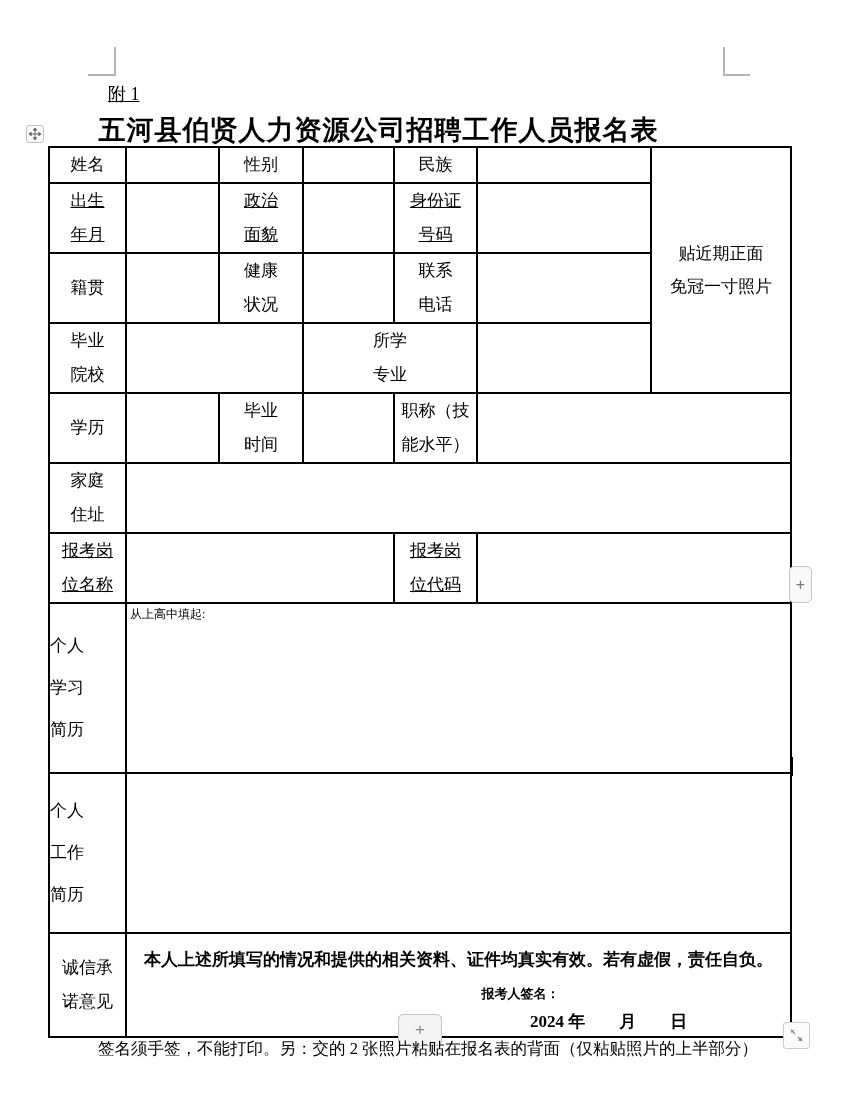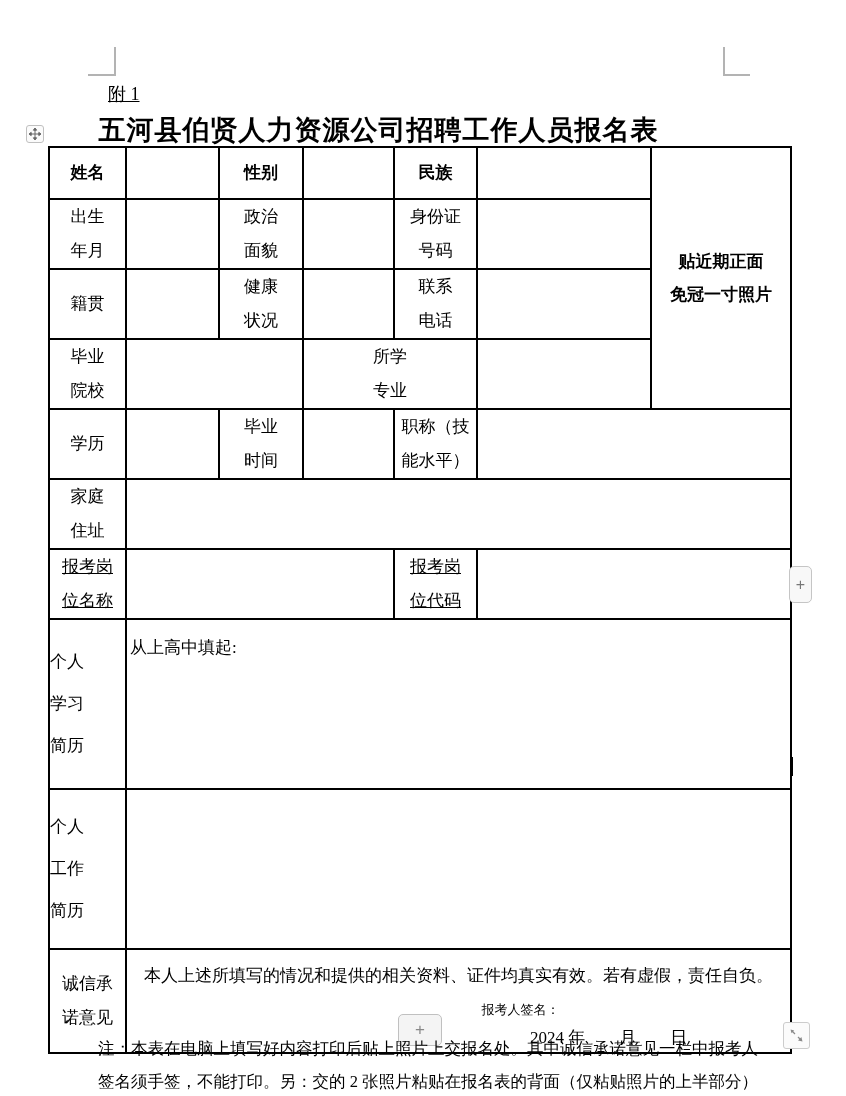--- a/index.html
+++ b/index.html
@@ -20,22 +20,22 @@
   table.form {
     position:absolute; left:48px; top:146px; width:742px;
     border-collapse:collapse; table-layout:fixed;
   }
   table.form td { border:2px solid #000; font-size:17px; padding:0; overflow:hidden; }
   td.lbl { text-align:center; vertical-align:middle; line-height:34px; white-space:pre-line; }
   td.lbl-tall { text-align:left; vertical-align:middle; line-height:42px; white-space:pre-line; }
   td.val { vertical-align:middle; }
   td.photo { text-align:center; vertical-align:middle; line-height:33px; white-space:pre-line; font-size:17px; }
   td.fill-top { vertical-align:top; text-align:left; }
-  .fill-note { padding:16px 0 0 3px; font-size:17px; }
-  td.integrity-cell { vertical-align:top; }
+  .fill-note { padding:2px 0 0 3px; font-size:12px; }
+  td.integrity-cell { vertical-align:top;font-weight:bold; }
   .integ-line1 { text-align:center; font-size:17px; margin-top:12px; line-height:28px; }
   .integ-sig   { text-align:center; font-size:13px; margin-top:6px; margin-left:124px; line-height:28px; }
   .integ-date  { text-align:center; font-size:17px; margin-left:300px; line-height:28px; }
   
   .note { position:absolute; left:98px; top:1032px; width:700px; font-size:16.5px; z-index:3; }
   .note div { line-height:33px; white-space:nowrap; }
   
   .move-handle {
     position:absolute; left:26px; top:125px; width:18px; height:18px;
     background:#fbfbfb; border:1px solid #c0c0c0; border-radius:3px;
@@ -77,31 +77,31 @@
     <colgroup>
       <col style="width:77px">
         <col style="width:93px">
         <col style="width:84px">
       <col style="width:91px">
         <col style="width:83px">
         <col style="width:174px">
       <col style="width:140px">
     </colgroup>
     <tbody>
-        <tr style="height:52px;font-weight:bold;">
+        <tr style="height:36px;">
       <td class="lbl">姓名</td>
       <td class="val"></td>
       <td class="lbl">性别</td>
       <td class="val"></td>
       <td class="lbl">民族</td>
       <td class="val"></td>
       <td class="photo" rowspan="4">贴近期正面
 免冠一寸照片</td>
     </tr>
-    <tr style="height:70px;">
+    <tr style="height:70px;text-decoration:underline;">
       <td class="lbl">出生
 年月</td>
       <td class="val"></td>
       <td class="lbl">政治
 面貌</td>
       <td class="val"></td>
       <td class="lbl">身份证
 号码</td>
       <td class="val"></td>
     </tr>
@@ -166,21 +166,20 @@
       <td class="integrity-cell" colspan="6">
         <div class="integ-line1">本人上述所填写的情况和提供的相关资料、证件均真实有效。若有虚假，责任自负。</div>
         <div class="integ-sig">报考人签名：</div>
         <div class="integ-date">2024 年　　月　　日</div>
       </td>
     </tr>
   </tbody>
     </table>
 
   <div class="note">
-    <div>注：本表在电脑上填写好内容打印后贴上照片上交报名处。其中诚信承诺意见一栏中报考人</div>
     <div>签名须手签，不能打印。另：交的 2 张照片粘贴在报名表的背面（仅粘贴照片的上半部分）</div>
   </div>
 
   <div class="move-handle">
     <svg width="12" height="12" viewBox="0 0 12 12">
       <g stroke="#666" stroke-width="1" fill="#666">
         <line x1="6" y1="1.5" x2="6" y2="10.5"></line>
         <line x1="1.5" y1="6" x2="10.5" y2="6"></line>
         <path d="M6 0 L4.4 2.2 L7.6 2.2 Z"></path>
         <path d="M6 12 L4.4 9.8 L7.6 9.8 Z"></path>

